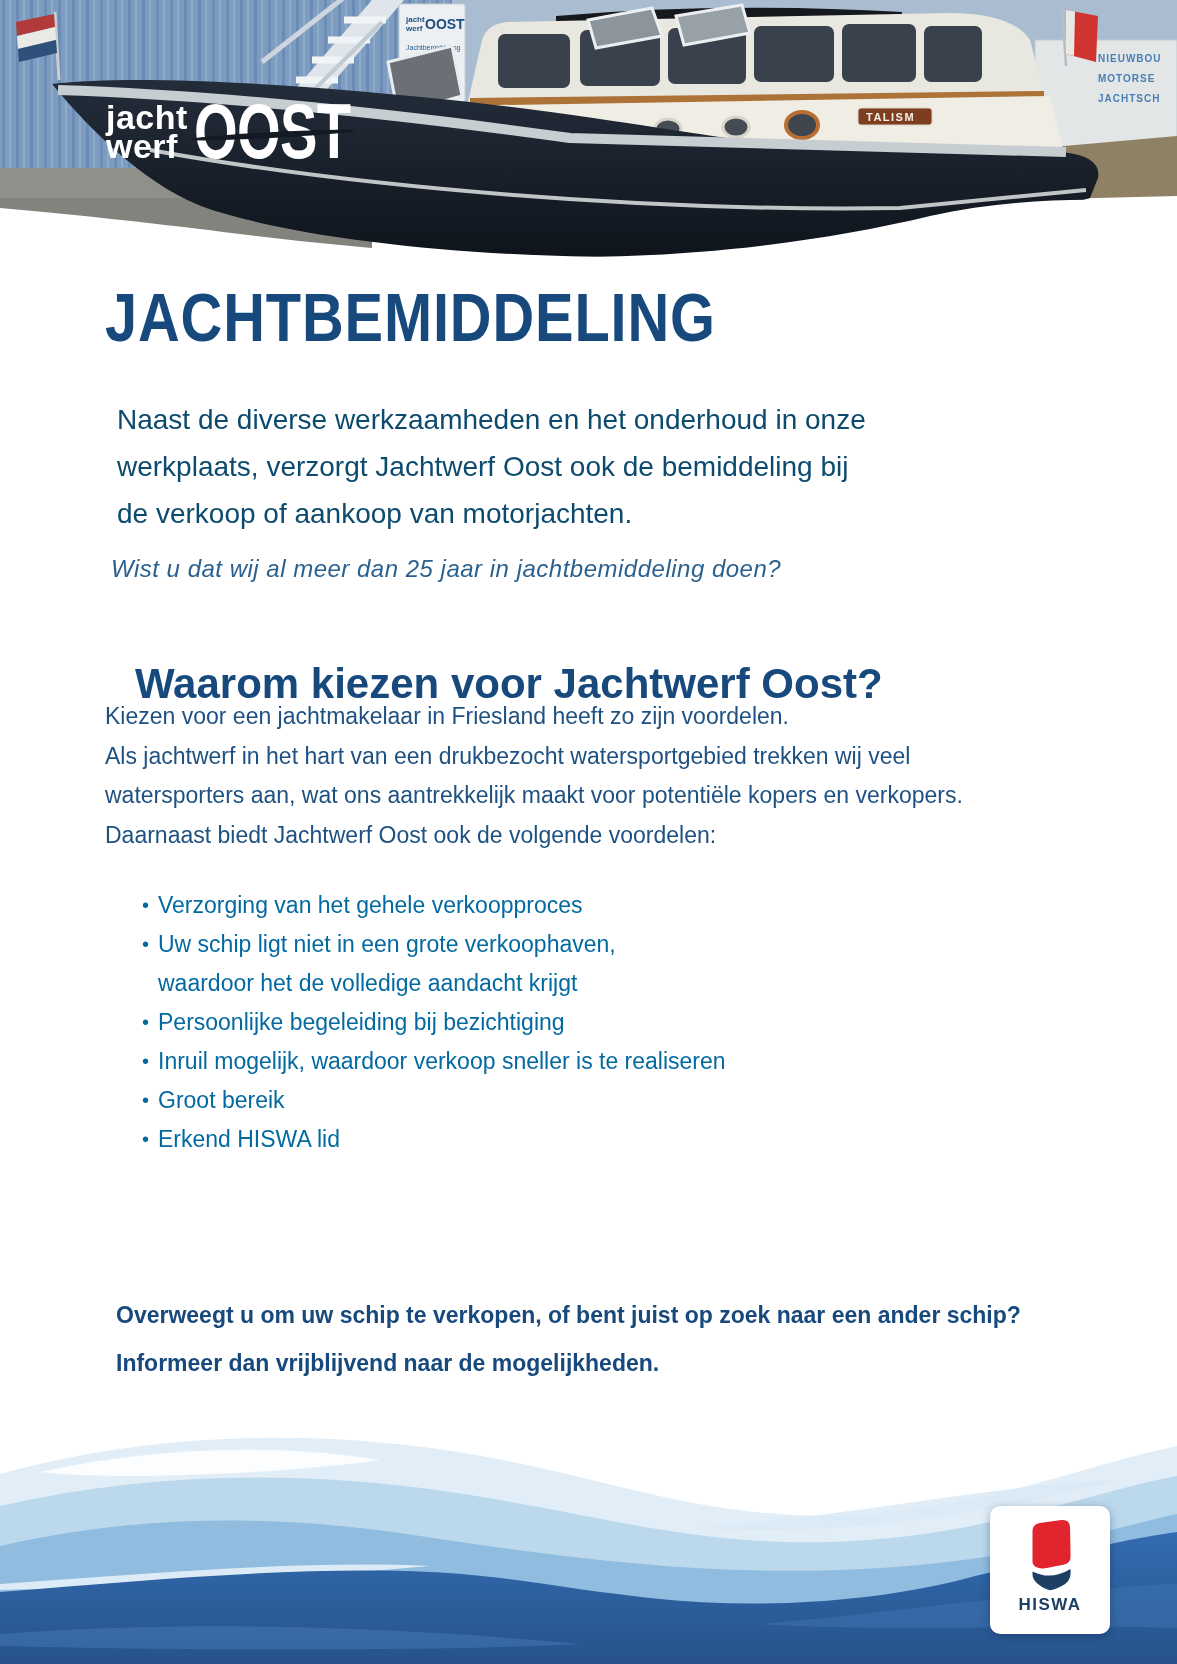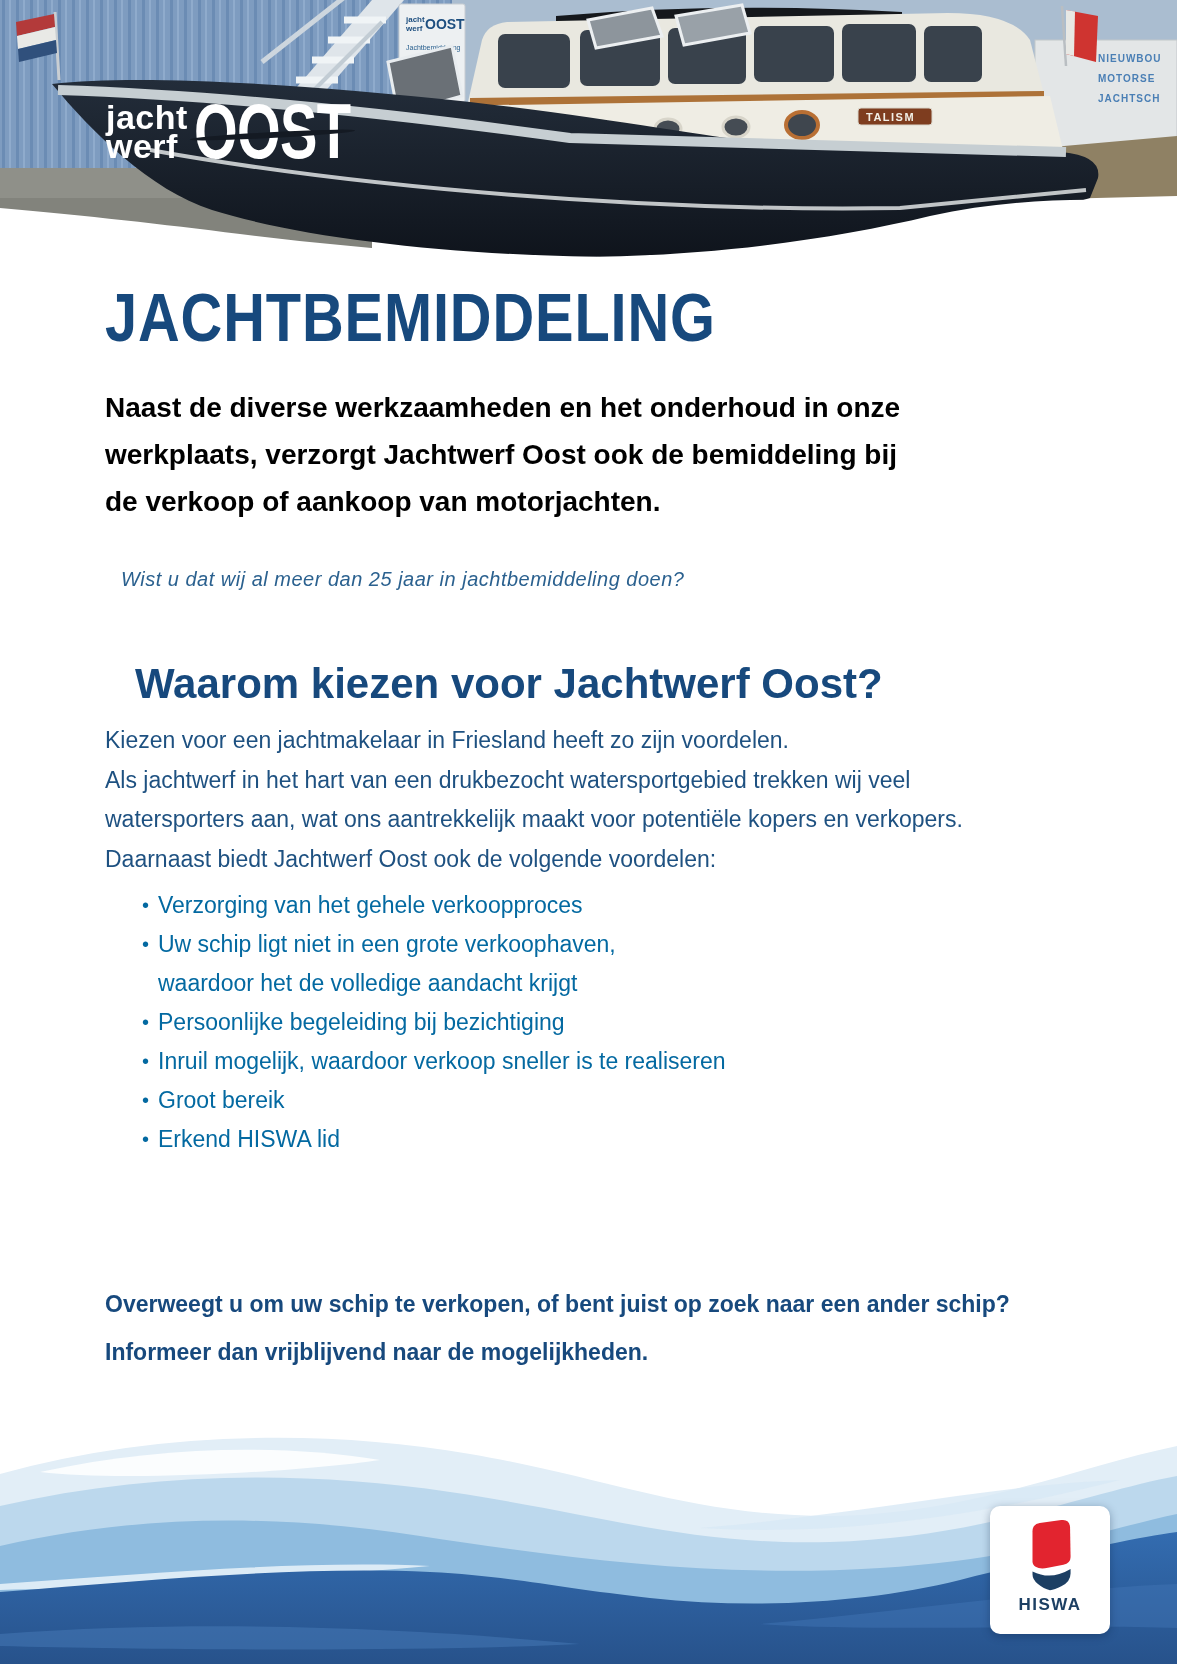--- a/index.html
+++ b/index.html
@@ -26,45 +26,45 @@
     content:'';position:absolute;left:-3%;right:-3%;top:52%;height:6px;
     background:#141a23;transform:rotate(-2deg);border-radius:60% 40% 60% 40%;
   }
   
   .page-title{
     position:absolute;left:105px;top:278px;margin:0;
     font-size:68px;font-weight:bold;letter-spacing:1px;color:#17497D;
     transform:scaleX(.85);transform-origin:left center;white-space:nowrap;
   }
   .intro{
-    position:absolute;left:105px;top:384px;width:1000px;margin:0;
-    font-size:28px;font-weight:bold;line-height:47px;color:#000000;
+    position:absolute;left:105px;top:384px;width:1000px;margin:12px;
+    font-size:28px;font-weight:normal;line-height:47px;color:#0c4a6e;
     white-space:pre-line;
   }
   .question{
-    position:absolute;left:105px;top:543px;width:1000px;margin:16px;
-    font-size:20px;font-style:italic;line-height:40px;color:#2B618F;
+    position:absolute;left:105px;top:543px;width:1000px;margin:6px;
+    font-size:24px;font-style:italic;line-height:40px;color:#2B618F;
     letter-spacing:.5px;
   }
   .section-title{
     position:absolute;left:123px;top:648px;margin:12px;
     font-size:42px;font-weight:bold;color:#17497D;
   }
-  .paragraphs{position:absolute;left:105px;top:697px;width:1010px;margin-top:24px;}
+  .paragraphs{position:absolute;left:105px;top:697px;width:1010px;}
   .paragraphs p{margin:0;font-size:23px;line-height:39.5px;color:#1E5181;
     white-space:pre-line;}
   .benefits{
     position:absolute;left:142px;top:886px;width:900px;margin:0;padding:0;
     list-style:none;font-size:23px;line-height:39px;color:#0369a1;
   }
   .benefits li{position:relative;padding-left:16px;white-space:pre-line;}
   .benefits li::before{content:'\2022';position:absolute;left:0;top:0;
     font-size:20px;}
   .closing{
-    position:absolute;left:105px;top:1280px;width:1040px;margin:0;
+    position:absolute;left:105px;top:1280px;width:1040px;margin:11px;
     font-size:23px;font-weight:bold;line-height:48px;color:#17497D;
     white-space:pre-line;
   }
   
   .footer-wave{position:absolute;left:0;top:1388px;width:1177px;height:276px;}
   
   .hiswa-badge{
     position:absolute;left:990px;top:1506px;width:120px;height:128px;
     background:#ffffff;border-radius:10px;box-shadow:0 2px 8px rgba(10,30,60,.35);
     display:flex;flex-direction:column;align-items:center;cursor:pointer;

